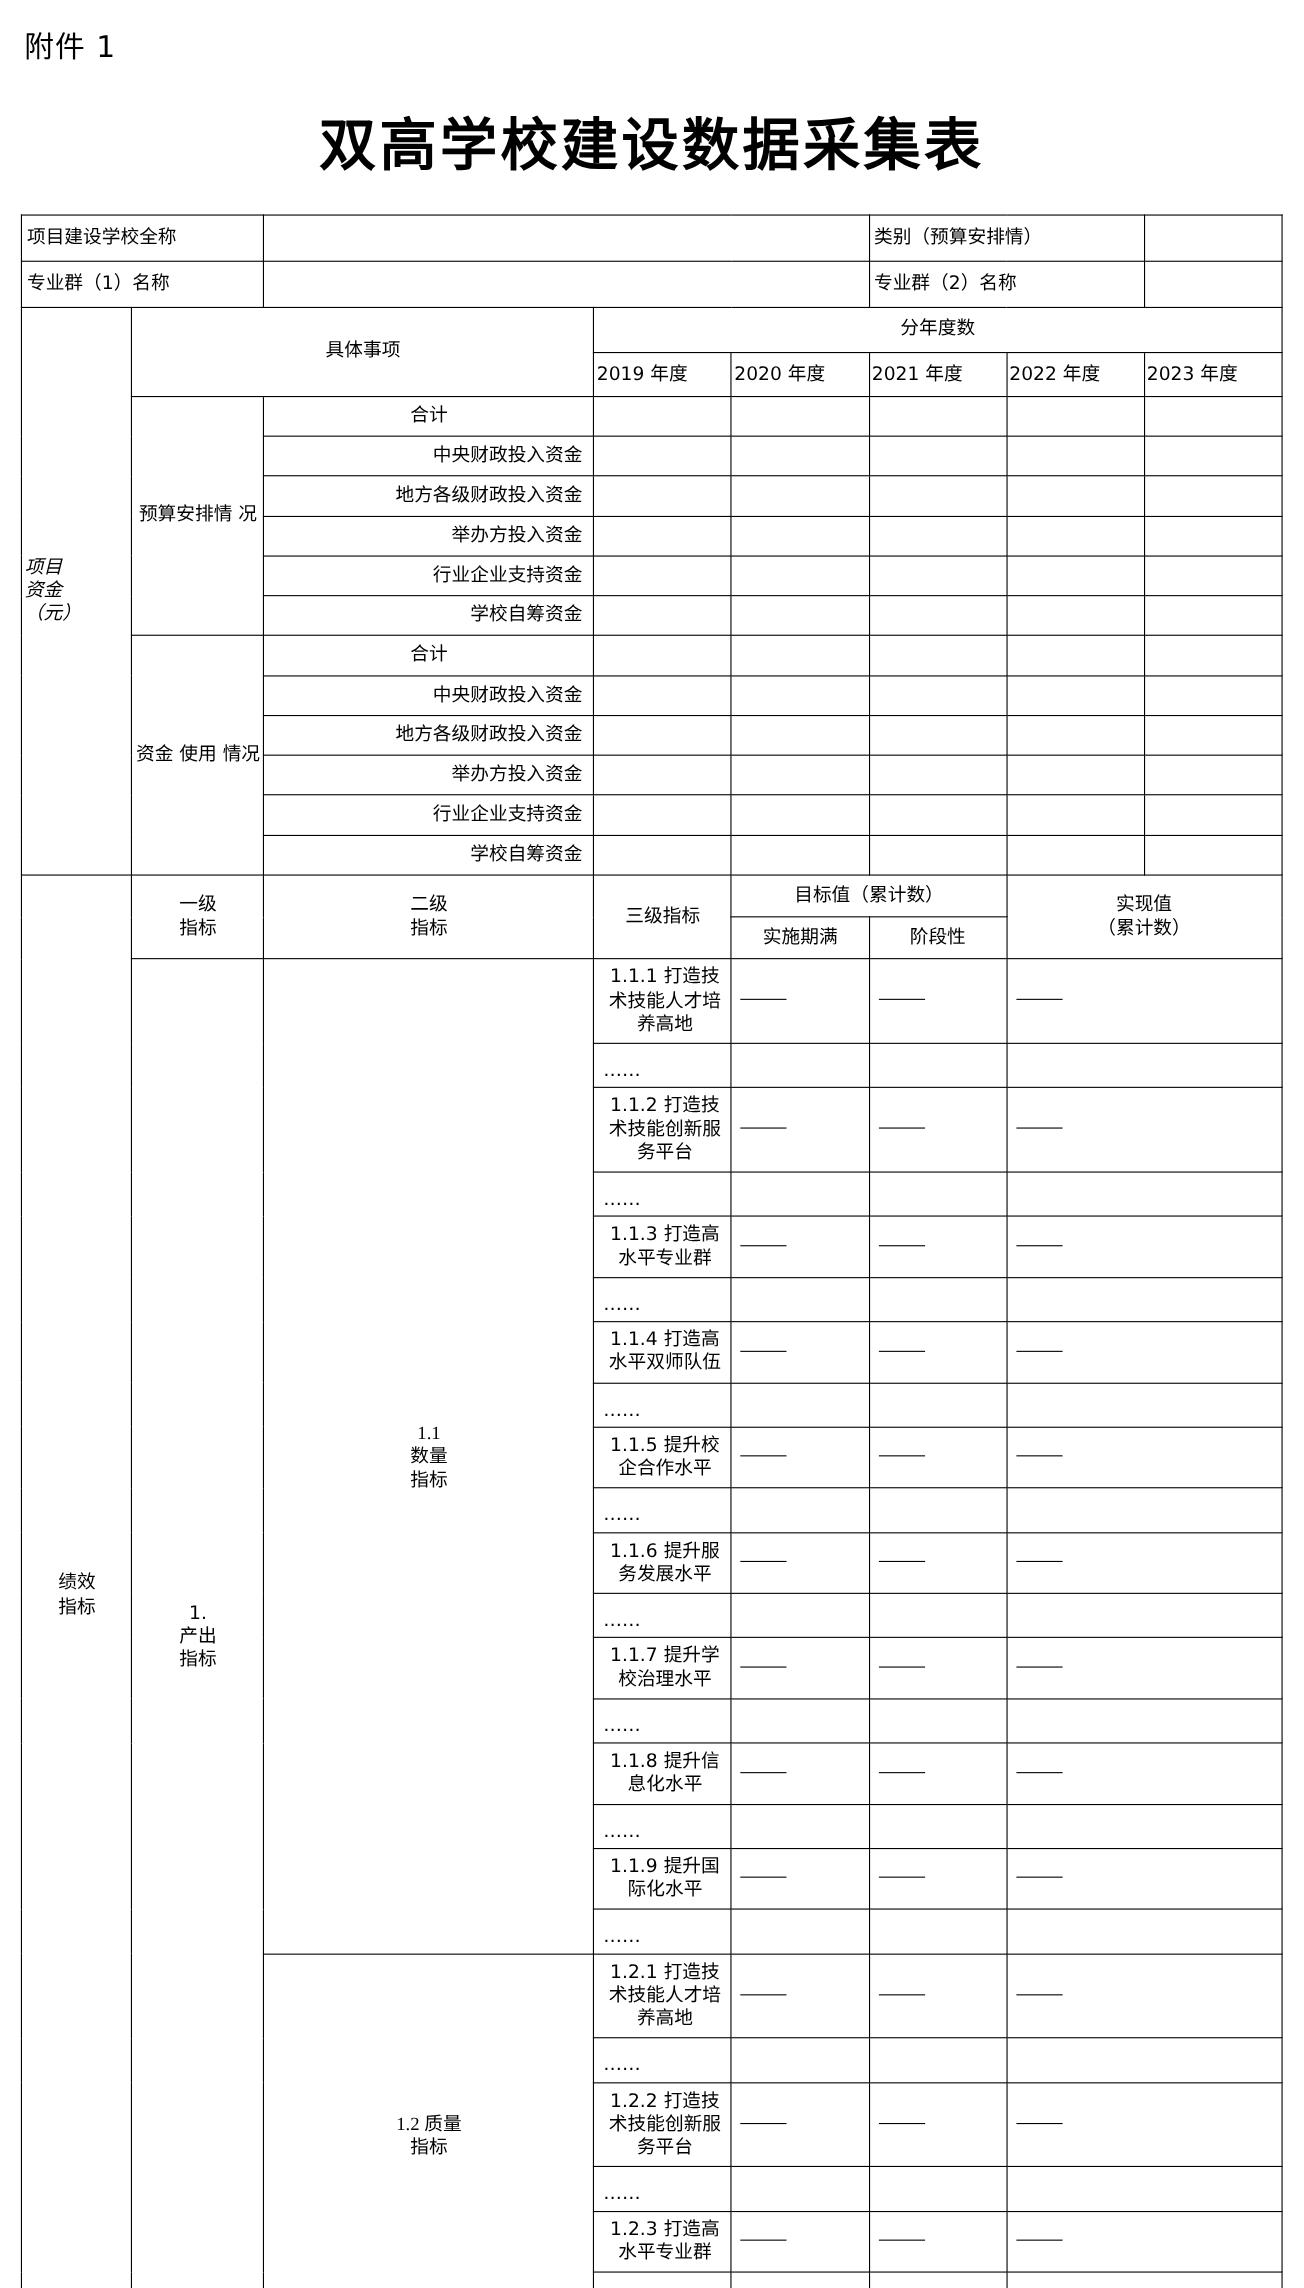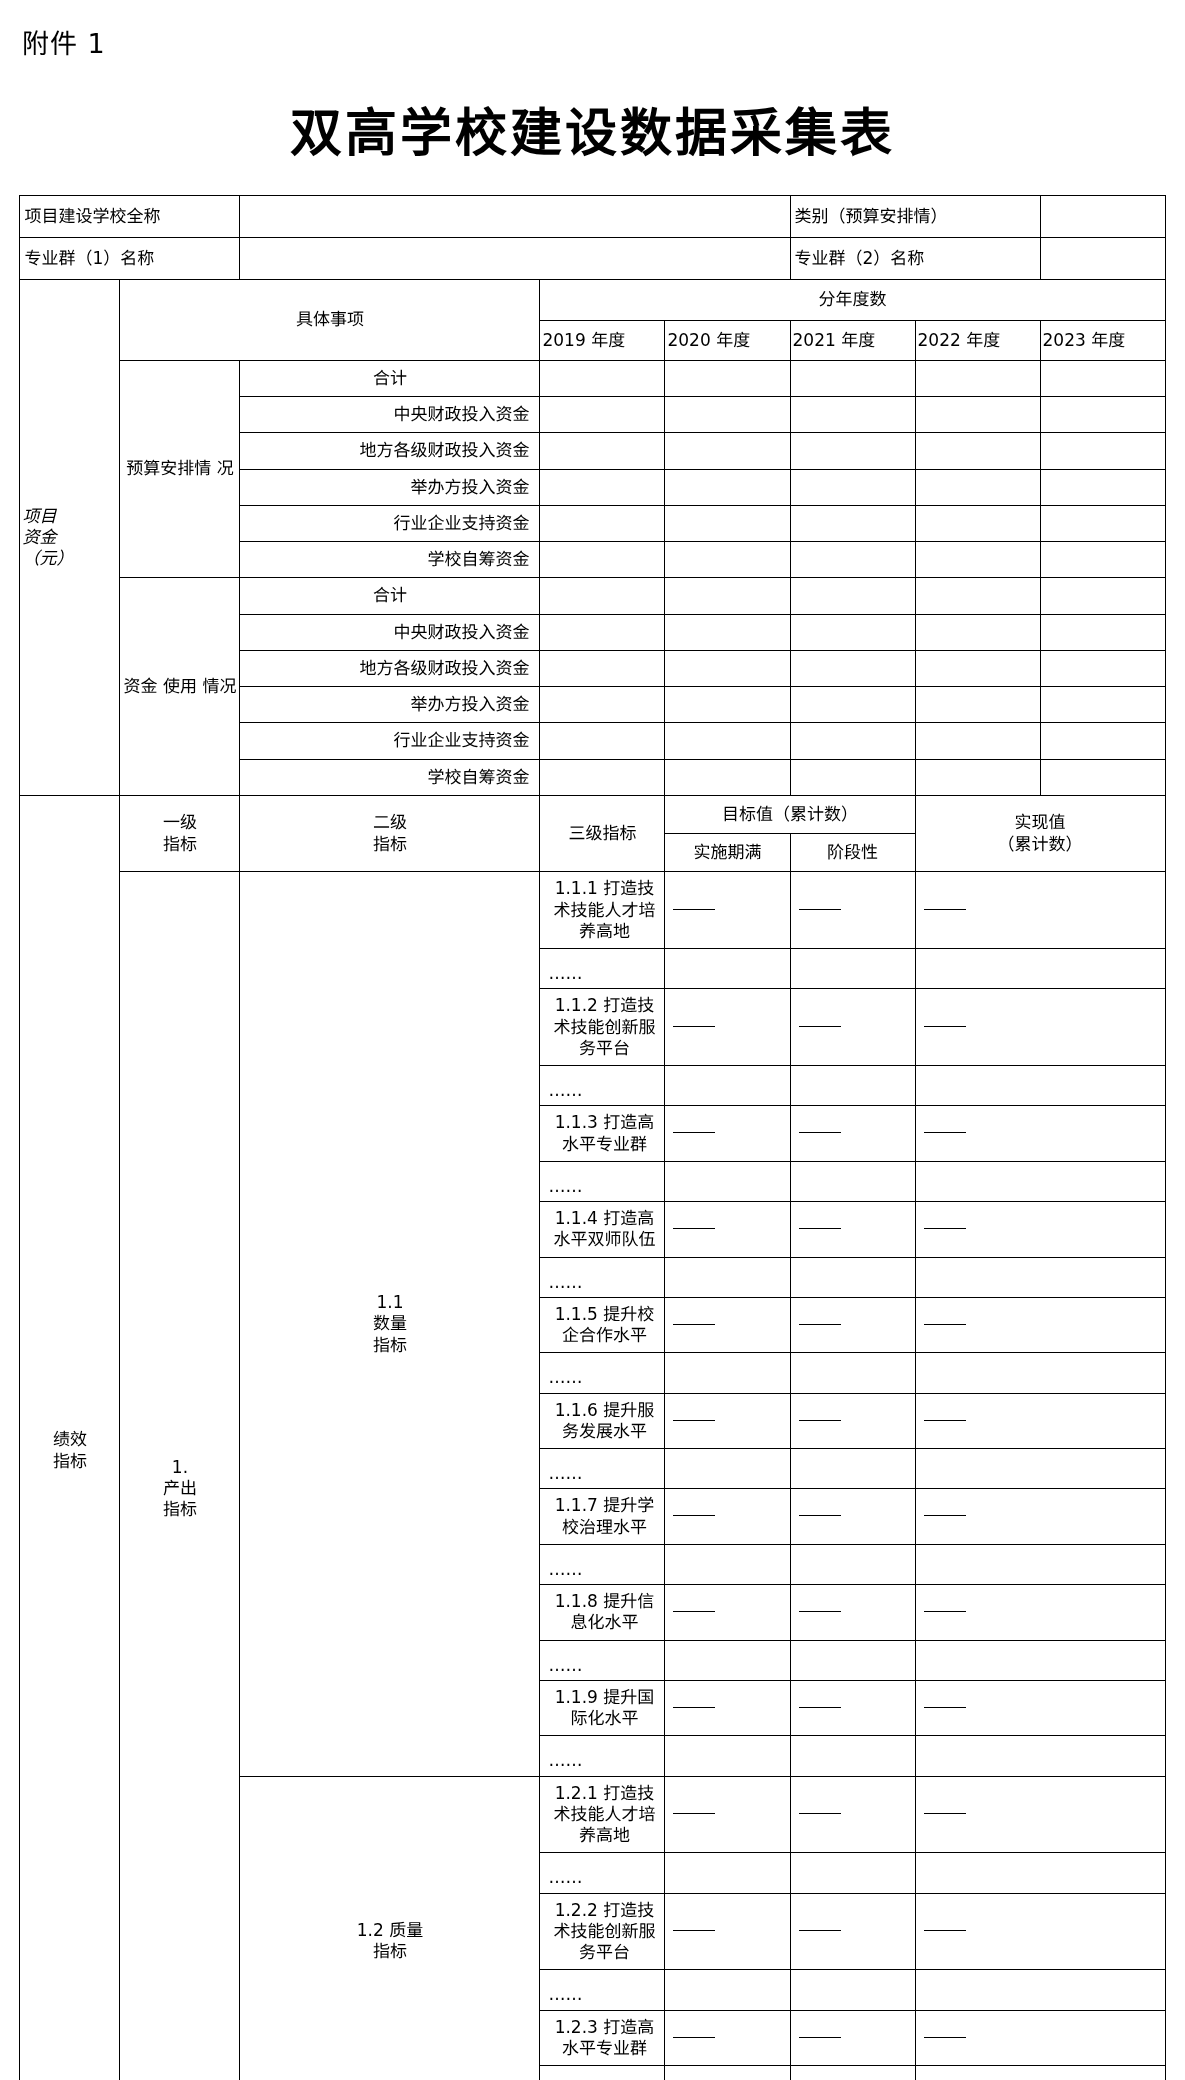--- a/index.html
+++ b/index.html
@@ -125,21 +125,21 @@
     padding: 4px 2px !important;
   }
   .lvl1 span { display: block; }
   .lvl2 {
     font-weight: bold;
     text-align: center;
     font-size: 18px;
     line-height: 1.6;
     padding: 4px 2px !important;
   }
-  .lvl2 span { display: block; }
+  .lvl2 span { display: block; font-family: Liberation Serif, serif; }
 
   .indicator {
     font-size: 18px;
     text-align: center;
     padding: 6px 4px 6px 8px !important;
     height: 34px;
   }
   .ellipsis {
     font-size: 18px;
     text-align: left;

